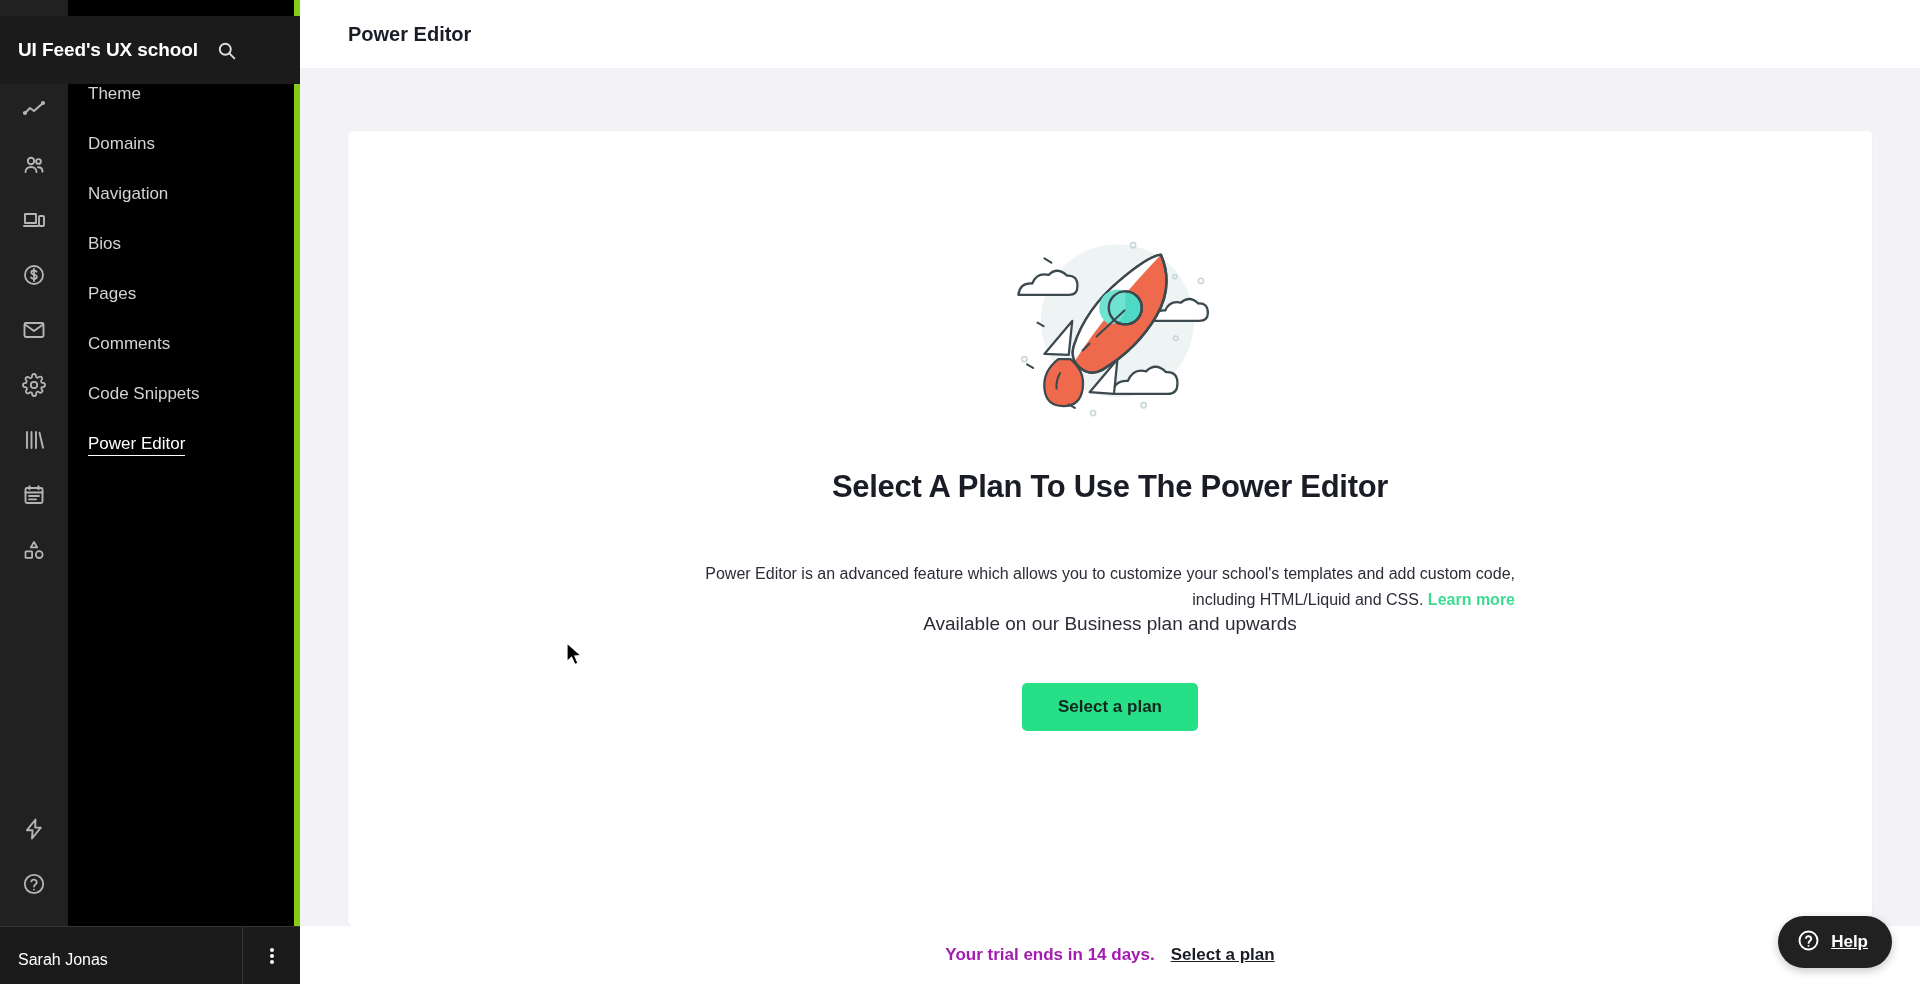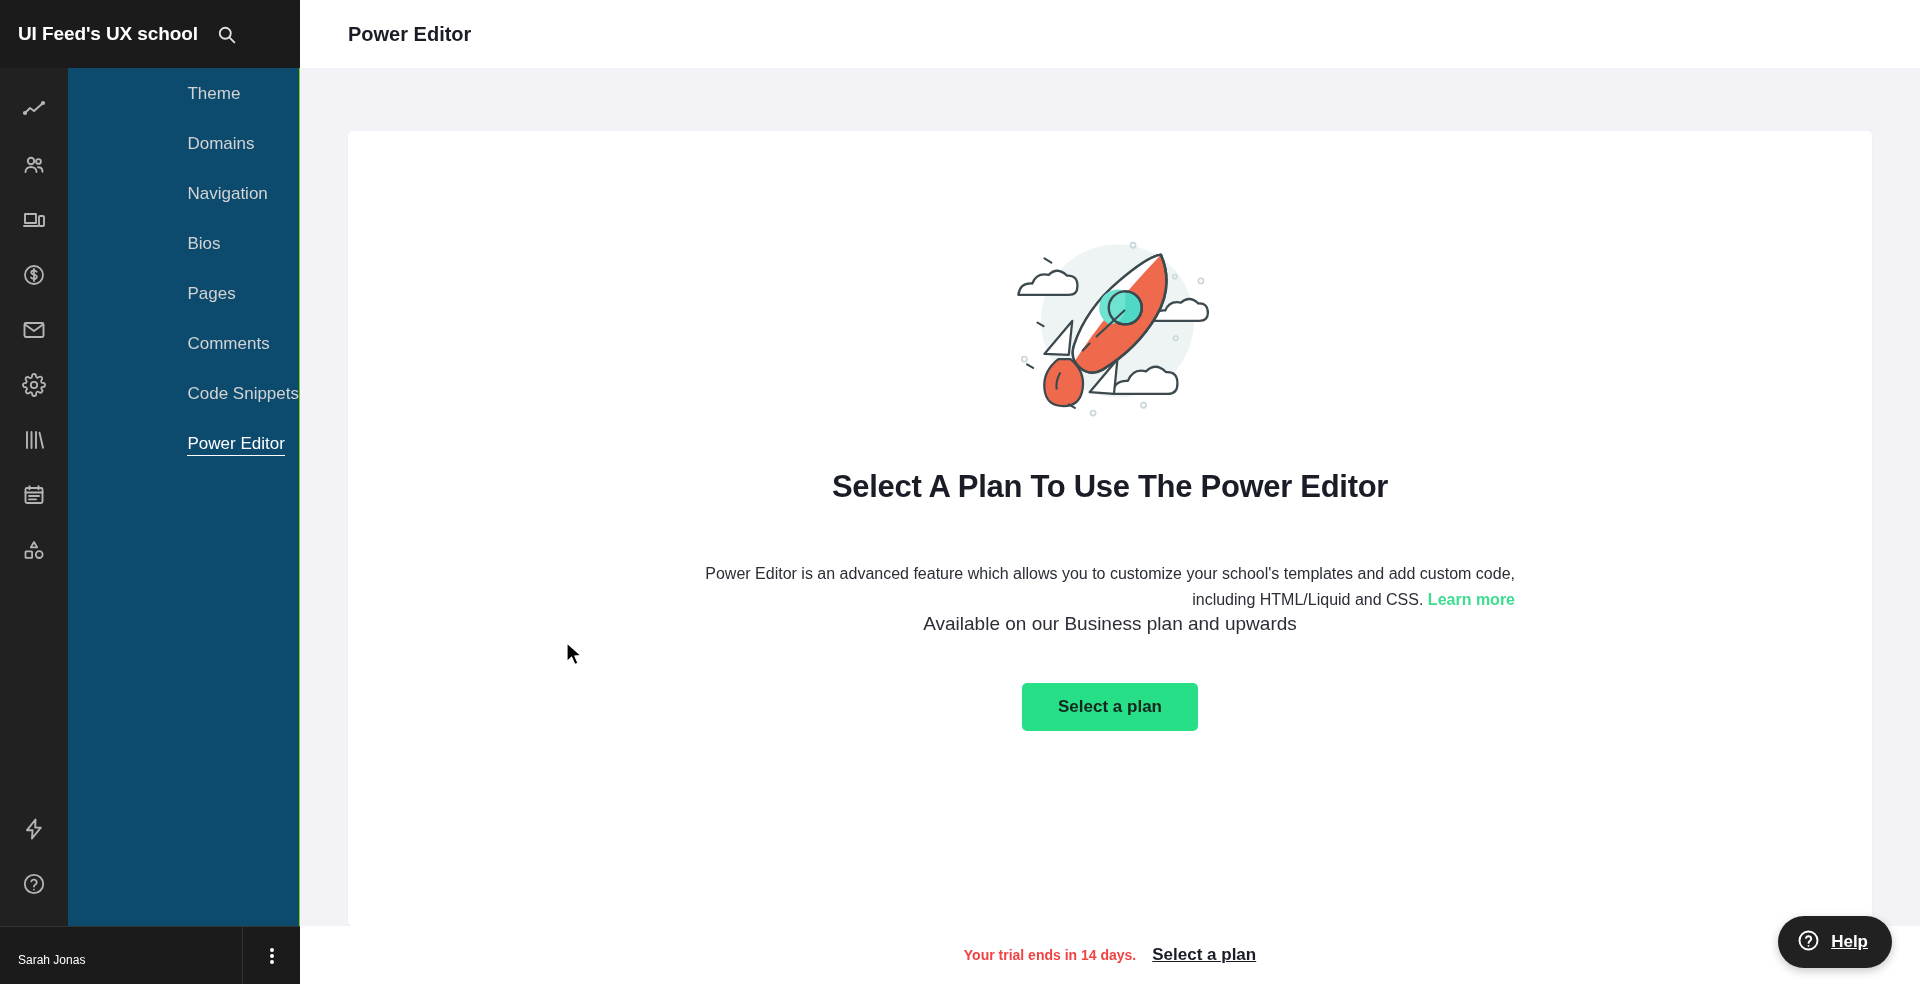--- a/index.html
+++ b/index.html
@@ -24,30 +24,29 @@
   .rail-icon {
     width: 68px; height: 55px;
     display: flex; align-items: center; justify-content: center;
     cursor: pointer;
   }
   .rail-icon svg { display: block; }
 
   
   .sidebar {
     width: 232px; height: 984px; flex: 0 0 232px;
-    background: #0c4a6e;
+    background: #000000;
     display: flex; flex-direction: column;
-    border-right: 1px solid #84cc16;
-    align-items: flex-end;
+    border-right: 6px solid #84cc16;
   }
   .brand {
     height: 68px; background: #1b1b1b;
     display: flex; align-items: center; padding: 0 18px;
     gap: 10px;
-    position: absolute; left: 0; top: 0; width: 300px; z-index: 6;
+    position: absolute; left: 0; top: 16px; width: 300px; z-index: 6;
   }
   .brand-title {
     color: #ffffff; font-size: 19px; font-weight: bold;
     letter-spacing: -0.1px; white-space: nowrap;
   }
   .brand-search { margin-left: 8px; display: flex; align-items: center; cursor: pointer; }
 
   .nav { padding-top: 34px; flex: 1; }
   .nav-section {
     color: #9a9a9a; font-size: 13px; font-weight: bold;
@@ -62,21 +61,21 @@
   .nav-item.active .nav-label {
     border-bottom: 1.5px solid #ffffff; padding-bottom: 2px;
   }
 
   .user-bar {
     height: 58px; border-top: 1px solid #343434;
     display: flex; align-items: center; background: #1b1b1b;
     position: absolute; left: 0; bottom: 0; width: 300px; z-index: 6;
   }
   .user-name {
-    color: #ffffff; font-size: 12px; padding-left: 18px; flex: 1; margin-top: 8px;
+    color: #ffffff; font-size: 16px; padding-left: 18px; flex: 1; margin-top: 8px;
   }
   .user-menu {
     width: 58px; height: 58px; display: flex; align-items: center; justify-content: center;
     border-left: 1px solid #343434; cursor: pointer;
   }
   .dot { width: 4px; height: 4px; border-radius: 50%; background: #ffffff; margin: 2px 0; }
 
   
   .main { flex: 1; height: 984px; display: flex; flex-direction: column; background: #f3f3f7; }
   .topbar {
@@ -118,21 +117,21 @@
     font-family: "Liberation Sans", sans-serif;
     cursor: pointer;
   }
 
   .trialbar {
     height: 58px; background: #ffffff;
     display: flex; align-items: center; justify-content: center;
     gap: 16px; flex: 0 0 58px;
     position: relative; z-index: 4;
   }
-  .trial-text { font-size: 14px; font-weight: bold; color: #ef4444; }
+  .trial-text { font-size: 17px; font-weight: bold; color: #a21caf; }
   .trial-link {
     font-size: 17px; font-weight: bold; color: #1a1c26;
     text-decoration: underline; cursor: pointer;
   }
 
   
   .help {
     position: absolute; right: 28px; bottom: 16px;
     background: #212121; color: #ffffff;
     border-radius: 26px; height: 52px;

